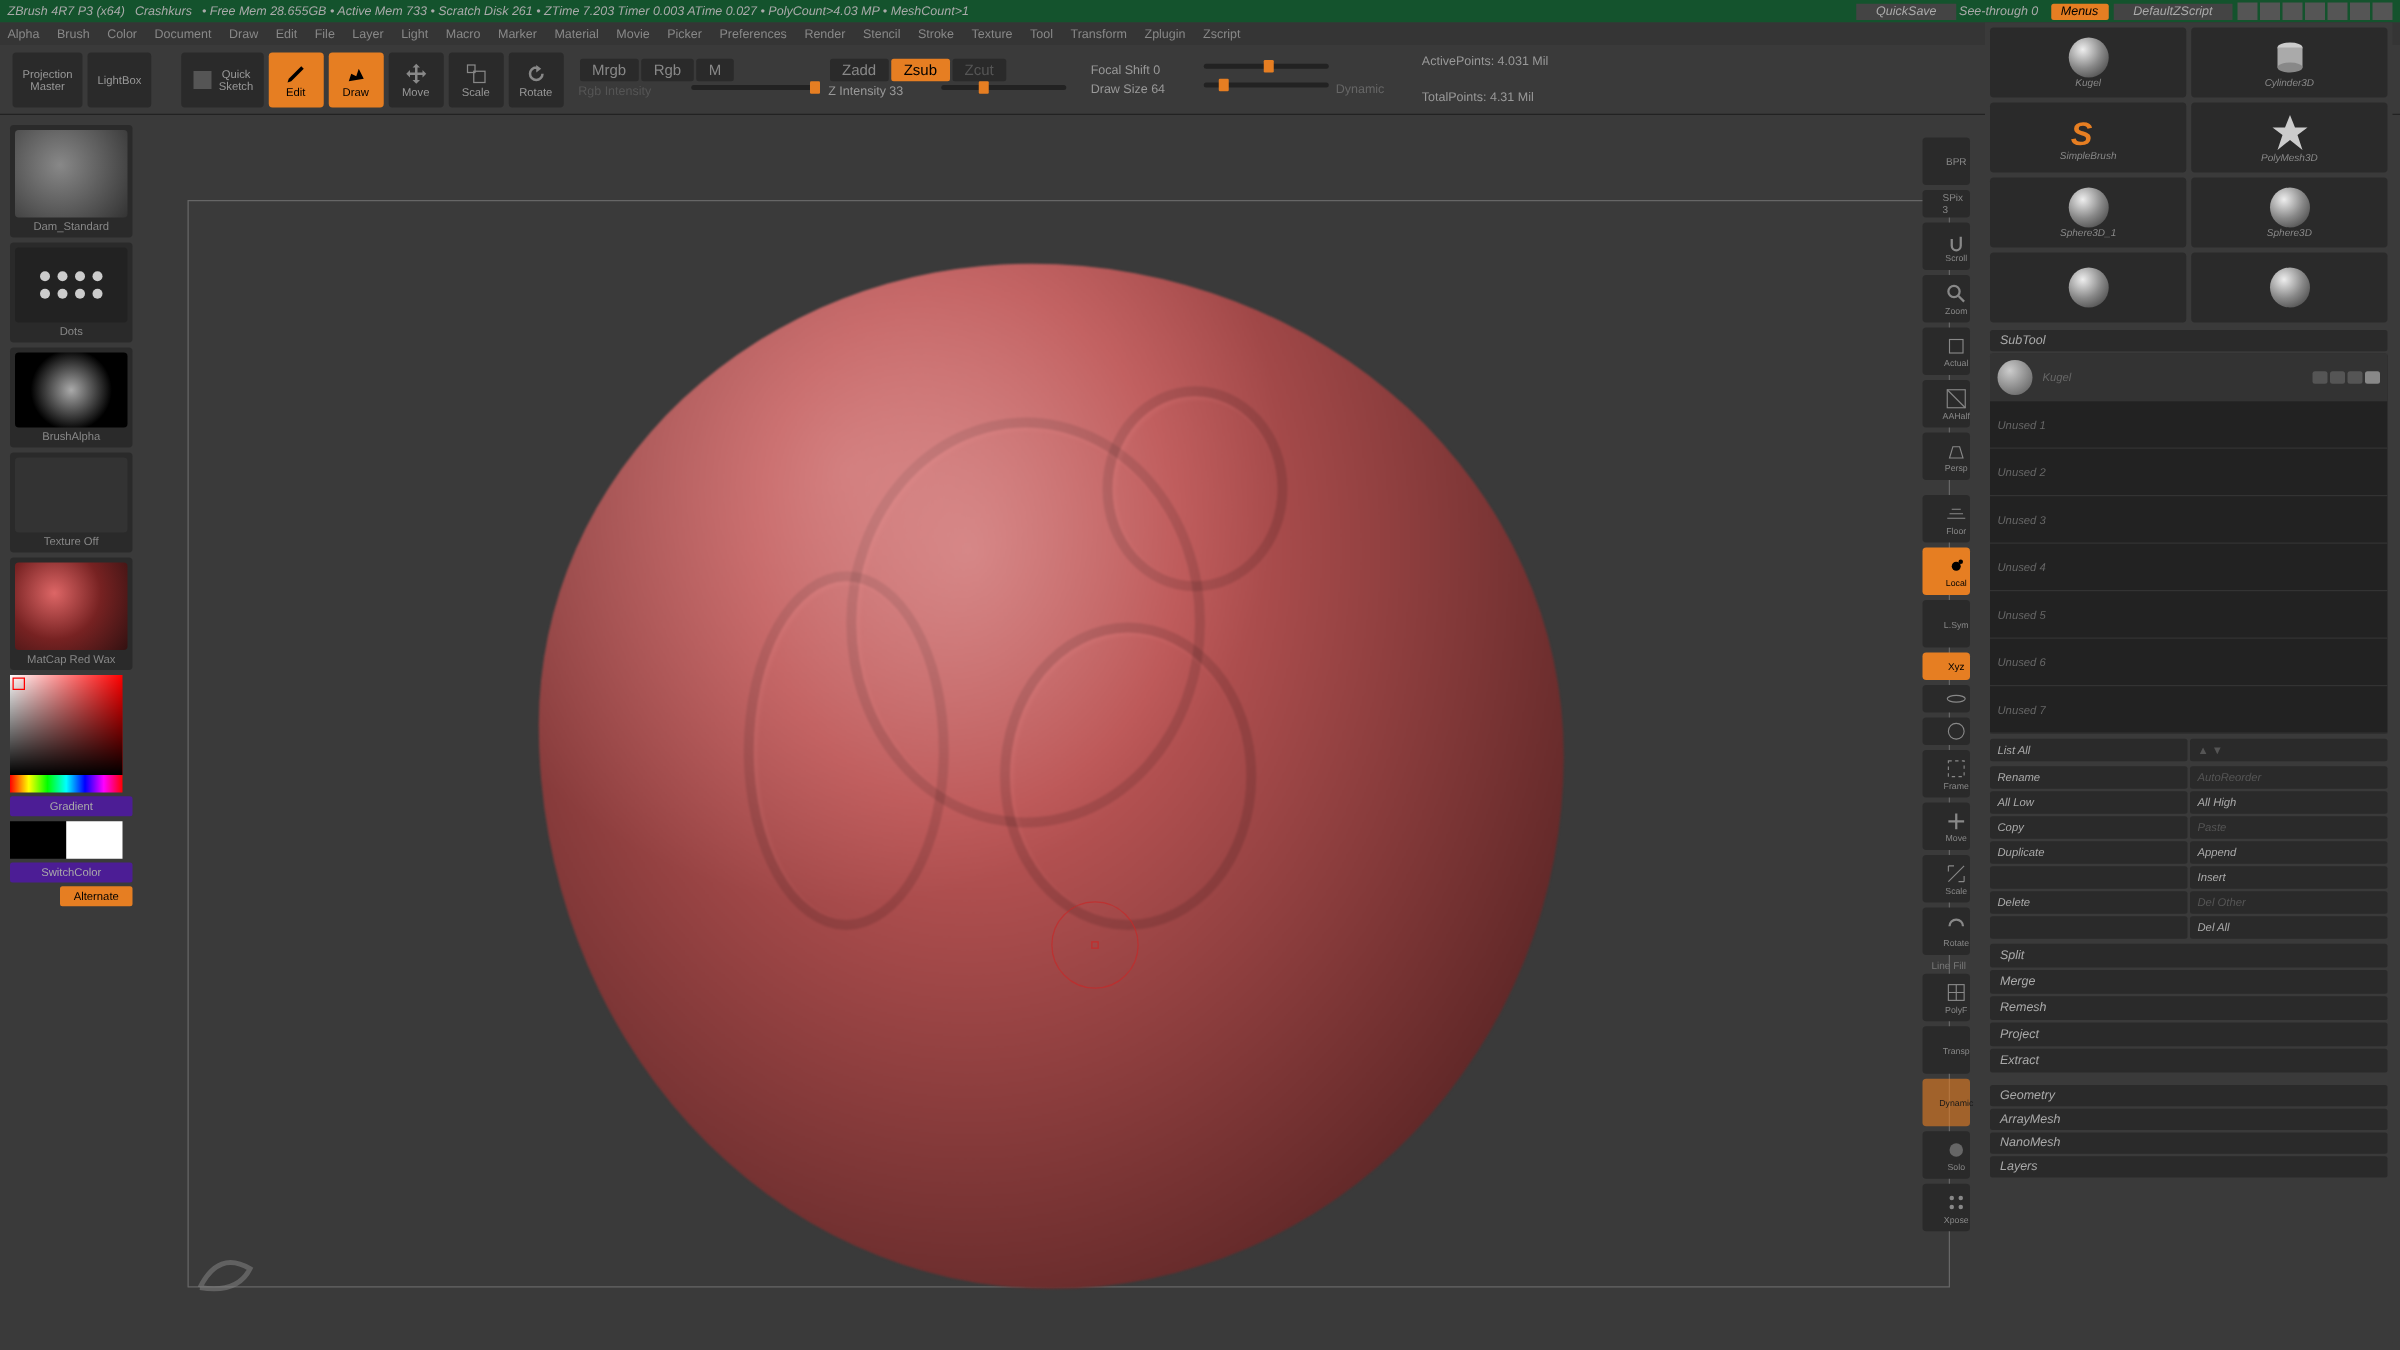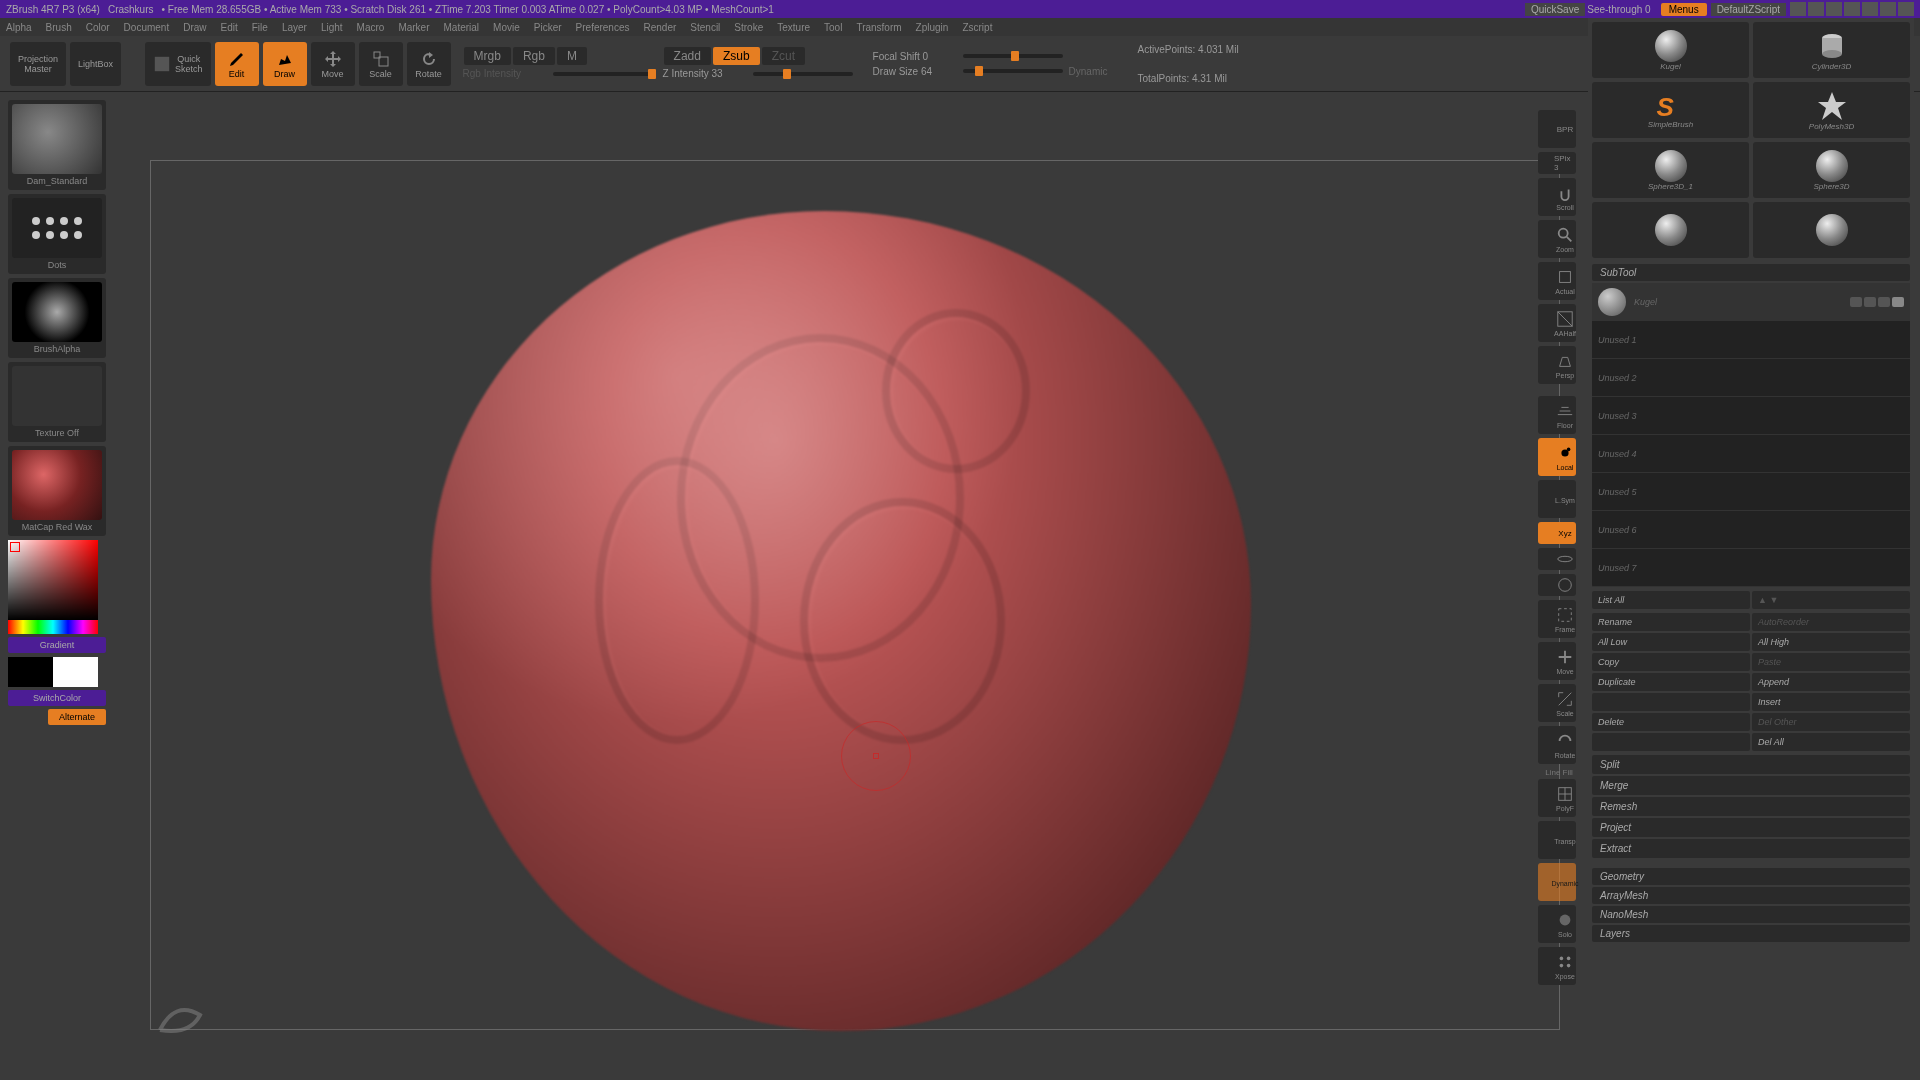--- a/index.html
+++ b/index.html
@@ -1,37 +1,37 @@
 <!DOCTYPE html>
 <html><head>
 <meta charset="utf-8">
 <style>
 * { margin:0; padding:0; box-sizing:border-box; font-family:Arial,sans-serif; user-select:none; }
 body { background:#3a3a3a; color:#999; font-size:10px; overflow:hidden; width:1920px; height:1080px; position:relative; }
 
 
-.title-bar { height:18px; background:#4c1d95; display:flex; align-items:center; padding:0 6px; font-size:10px; color:#aaa; }
+.title-bar { height:18px; background:#14532d; display:flex; align-items:center; padding:0 6px; font-size:10px; color:#aaa;font-style:italic; }
 .title-bar .spacer { flex:1; }
 .title-bar .tb-item { margin-right:8px; }
 .title-bar .btn-orange { background:#e67e22; color:#000; padding:1px 8px; border-radius:2px; margin:0 2px; }
-.title-bar .btn-gray { background:#444; padding:1px 6px; margin:0 2px; }
+.title-bar .btn-gray { background:#444; padding:1px 16px; margin:0 2px; }
 .title-bar .win-icon { width:16px; height:14px; background:#555; margin-left:2px; display:inline-block; }
 
 
 .menu-bar { height:18px; background:#353535; display:flex; align-items:center; padding:0 6px; font-size:10px; }
 .menu-bar span { margin-right:14px; color:#888; cursor:pointer; }
 
 
 .top-shelf { height:56px; background:#3a3a3a; display:flex; align-items:center; padding:0 8px; border-bottom:1px solid #222; }
 .shelf-btn { background:#2a2a2a; padding:6px 8px; margin:0 2px; text-align:center; font-size:9px; color:#999; border-radius:3px; min-width:42px; }
 .shelf-btn.tall { height:44px; display:flex; flex-direction:column; justify-content:center; }
 .shelf-btn.active { background:#e67e22; color:#000; }
 .shelf-btn.icon-box { width:44px; height:44px; display:flex; flex-direction:column; align-items:center; justify-content:center; }
 .shelf-btn.icon-box svg { width:20px; height:20px; }
-.slider-row { display:flex; align-items:center; margin:1px 0; }
+.slider-row { display:flex; margin:1px 0; }
 .slider-row .lbl { width:90px; }
 .slider-track { width:100px; height:4px; background:#222; position:relative; border-radius:2px; }
 .slider-thumb { position:absolute; width:8px; height:10px; background:#e67e22; top:-3px; border-radius:1px; }
 .mode-btn { padding:2px 10px; margin:0 1px; font-size:12px; background:#2a2a2a; color:#888; border-radius:2px; }
 .mode-btn.active { background:#e67e22; color:#000; }
 .stats { margin-left:30px; font-size:10px; color:#999; }
 .stats div { margin:18px 0; }
 
 
 .left-col { position:absolute; left:8px; top:100px; width:98px; }

